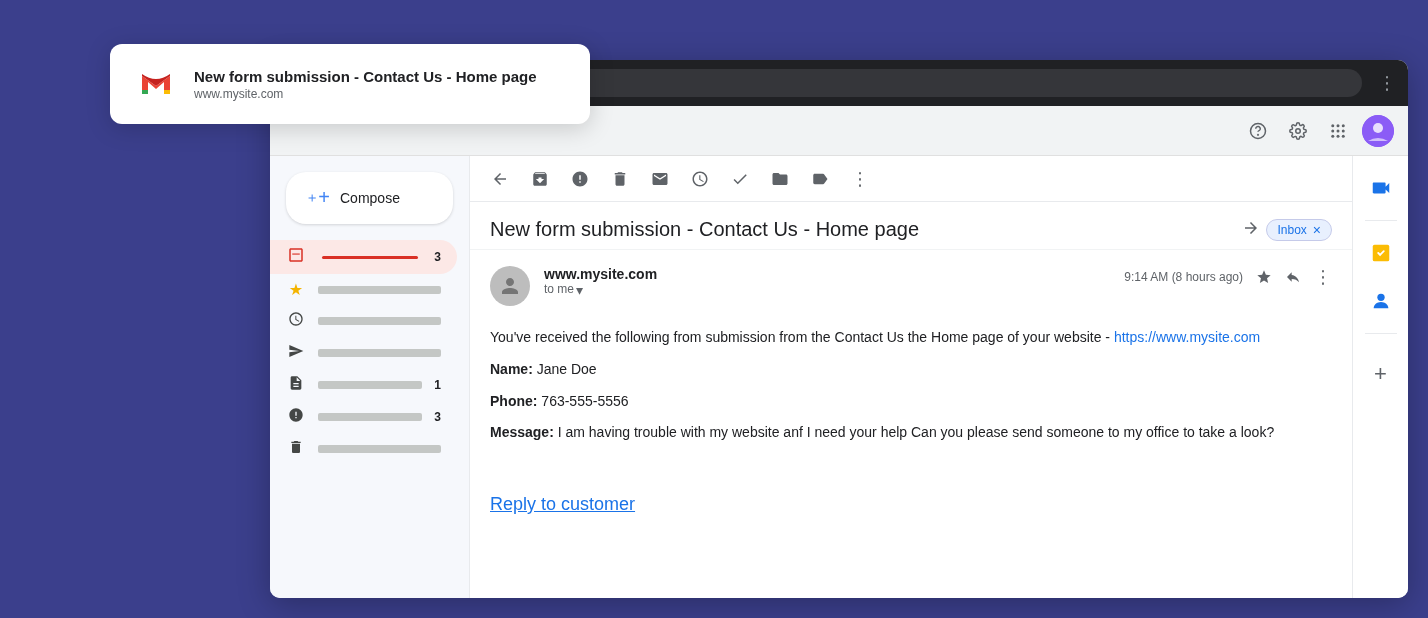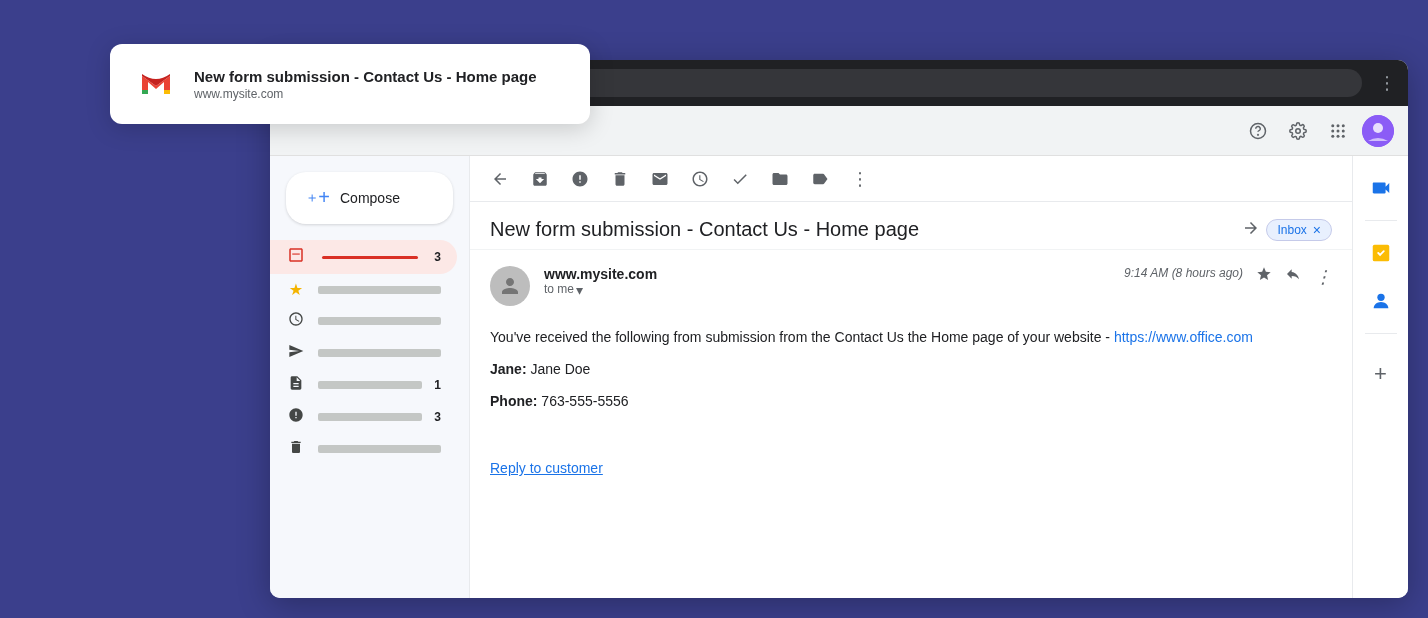--- a/index.html
+++ b/index.html
@@ -282,37 +282,36 @@
     .sender-to {
       font-size: 12px;
       color: #5f6368;
       display: flex;
       gap: 2px;
     }
     .sender-time {
       font-size: 12px;
       color: #5f6368;
       display: flex;
-      align-items: flex-start;
+      align-items: center;
       gap: 13px;
-      font-style: italic;
     }
     .email-body {
       font-size: 14px;
       color: #202124;
       line-height: 1.7;
     }
     .email-body p { margin-bottom: 8px; }
     .email-link { color: #1a73e8; text-decoration: none; }
     .bold { font-weight: 700; }
     .reply-link {
       color: #1a73e8;
       text-decoration: underline;
       cursor: pointer;
-      font-size: 14px;
+      font-size: 18px;
       margin-top: 12px;
       display: inline-block;
     }
 
     
     .right-sidebar {
       width: 56px;
       background: white;
       border-left: 1px solid #e8eaed;
       display: flex;
@@ -572,32 +571,37 @@
             <svg width="16" height="16" viewBox="0 0 24 24" fill="#5f6368">
                 <path d="M10 9V5l-7 7 7 7v-4.1c5 0 8.5 1.6 11 5.1-1-5-4-10-11-11z"></path>
               </svg>
             <span style="font-size:18px;color:#5f6368;cursor:pointer;">⋮</span>
           </div>
         </div>
 
         <div class="email-body">
           <p>
             <span>You've received the following from submission from the Contact Us the Home page of your website -</span>
-            <a class="email-link" href="#">https://www.office.com</a>
+            <a class="email-link" href="#">https://www.mysite.com</a>
           </p>
           <p>
-            <span class="bold">Jane:</span>
+            <span class="bold">Name:</span>
             <span> </span>
             <span>Jane Doe</span>
           </p>
           <p>
             <span class="bold">Phone:</span>
             <span> </span>
             <span>763-555-5556</span>
           </p>
+          <p>
+            <span class="bold">Message:</span>
+            <span> </span>
+            <span>I am having trouble with my website anf I need your help Can you please send someone to my office to take a look?</span>
+          </p>
           <br>
           <a class="reply-link" href="#">Reply to customer</a>
         </div>
       </div>
     </div>
 
     <div class="right-sidebar">
       <div class="right-icon blue">
         <svg width="22" height="22" viewBox="0 0 24 24" fill="#1a73e8">
             <path d="M17 10.5V7c0-.55-.45-1-1-1H4c-.55 0-1 .45-1 1v10c0 .55.45 1 1 1h12c.55 0 1-.45 1-1v-3.5l4 4v-11l-4 4z"></path>

